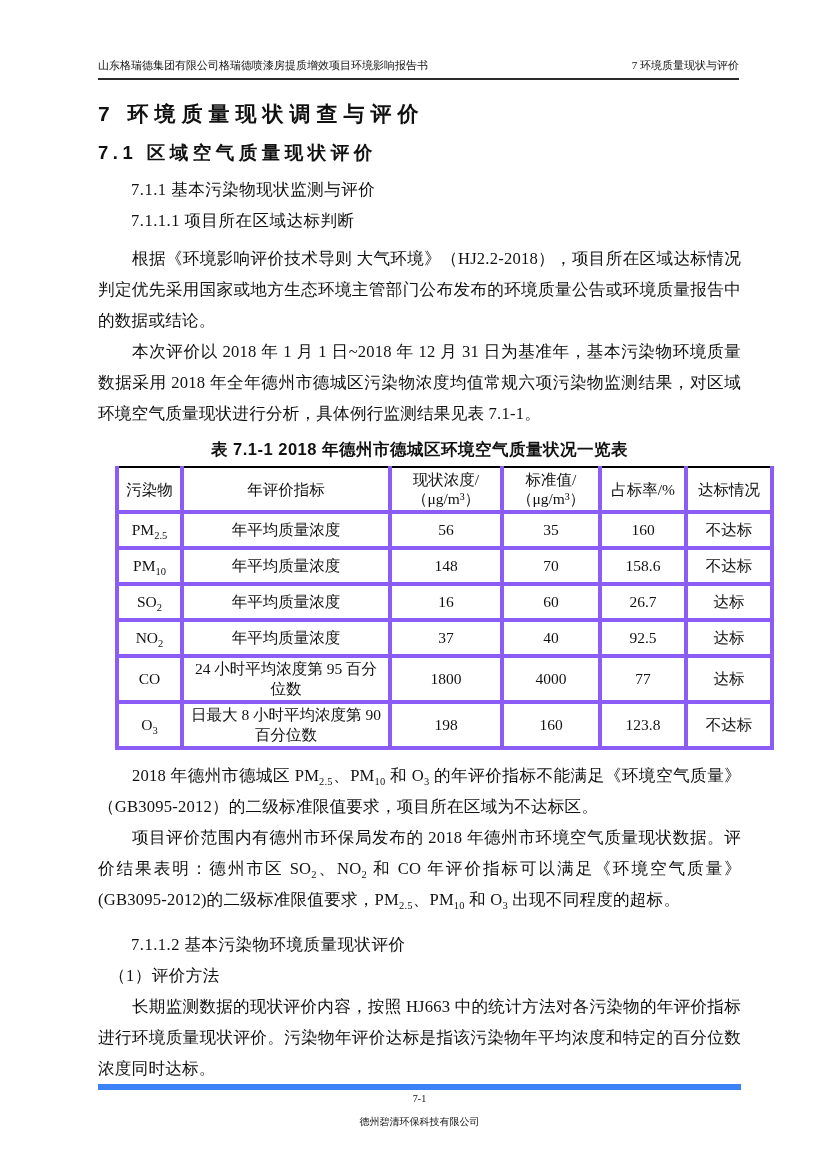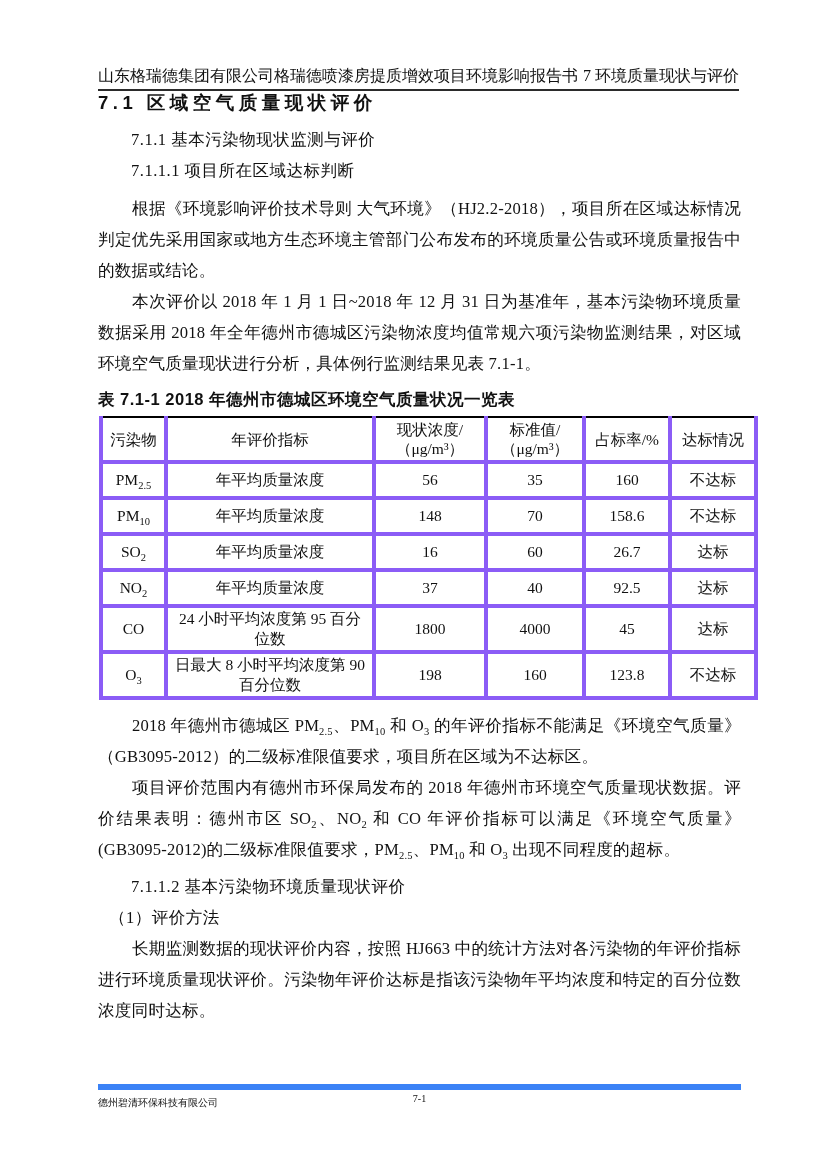--- a/index.html
+++ b/index.html
@@ -8,24 +8,23 @@
     width:827px;height:1169px;
     background:#ffffff;
     color:#111;
     font-family:"Liberation Serif","DejaVu Serif",serif;
     overflow:hidden;
   }
   
   .running-header{
     position:absolute;top:57px;left:98px;width:641px;
     display:flex;justify-content:space-between;align-items:flex-end;
-    font-size:16px;line-height:16px;
+    font-size:11px;line-height:16px;
     border-bottom:2px solid #2b2b2b;
     padding-bottom:5px;
-    margin-top:11px;
   }
   .running-header .hdr-right{white-space:nowrap;}
   
   .content{position:absolute;top:79px;left:98px;width:643px;}
   .h1{
     font-family:"Liberation Sans","DejaVu Sans",sans-serif;
     font-size:21px;font-weight:bold;letter-spacing:6px;
     line-height:31px;margin:19px 0 0 0;
   }
   .h2{
@@ -35,31 +34,31 @@
   }
   .h3{font-size:16.5px;line-height:31px;margin:6px 0 0 0;padding-left:33px;letter-spacing:0.5px;}
   .h4{font-size:16.5px;line-height:31px;margin:0;padding-left:33px;letter-spacing:0.5px;}
   .h5{font-size:16.5px;line-height:31px;margin:0;padding-left:11px;letter-spacing:0.5px;}
   p.body{
     font-size:16.6px;line-height:31px;margin:0;
     text-align:justify;text-indent:34px;letter-spacing:0.2px;
   }
   p.mt7{margin-top:7px;}
   p.mt13{margin-top:10px;}
-  .h4.mt6{margin-top:6px;}
+  .h4.mt6{margin-top:14px;}
   sub{font-size:10.5px;line-height:0;}
   
   .tbl-caption{
     font-family:"Liberation Sans","DejaVu Sans",sans-serif;
-    font-size:16.5px;font-weight:bold;text-align:left;
+    font-size:16.5px;font-weight:bold;text-align:center;
     line-height:24px;margin:8px 0 5px 0;letter-spacing:0.5px;
   }
   table.air{
     border-collapse:collapse;table-layout:fixed;
-    width:655px;margin-left:1px;
+    width:655px;margin-left:17px;
     font-size:15.5px;
   }
   table.air th,table.air td{
     border:4px solid #8b5cf6;
     text-align:center;vertical-align:middle;
     padding:1px 4px;
   }
   table.air thead th{
     border-top:2px solid #000;
     font-weight:normal;
@@ -71,34 +70,35 @@
   .footer{
     position:absolute;top:1084px;left:98px;width:643px;
     border-top:6px solid #3b82f6;
     font-size:10px;
   }
   .footer .page-num{
     position:absolute;left:0;right:0;top:3px;
     text-align:center;
   }
   .footer .company{
-    text-align:left;padding-top:5px;line-height:16px;
+    text-align:center;padding-top:24px;line-height:16px;
   }
 </style>
 </head>
 <body>
 
 <div class="page">
 
   <div class="running-header">
     <span class="hdr-left">山东格瑞德集团有限公司格瑞德喷漆房提质增效项目环境影响报告书</span>
     <span class="hdr-right">7 环境质量现状与评价</span>
   </div>
 
   <div class="content">
+    <div class="h1">7  环境质量现状调查与评价</div>
     <div class="h2">7.1  区域空气质量现状评价</div>
     <div class="h3">7.1.1 基本污染物现状监测与评价</div>
     <div class="h4">7.1.1.1 项目所在区域达标判断</div>
 
     <p class="body mt7">根据《环境影响评价技术导则 大气环境》（HJ2.2-2018），项目所在区域达标情况判定优先采用国家或地方生态环境主管部门公布发布的环境质量公告或环境质量报告中的数据或结论。</p>
     <p class="body">本次评价以 2018 年 1 月 1 日~2018 年 12 月 31 日为基准年，基本污染物环境质量数据采用 2018 年全年德州市德城区污染物浓度均值常规六项污染物监测结果，对区域环境空气质量现状进行分析，具体例行监测结果见表 7.1-1。</p>
 
     <div class="tbl-caption">表 7.1-1  2018 年德州市德城区环境空气质量状况一览表</div>
 
     <table class="air">
@@ -153,21 +153,21 @@
             <td>37</td>
             <td>40</td>
             <td>92.5</td>
             <td>达标</td>
           </tr>
           <tr>
             <td>CO</td>
             <td>24 小时平均浓度第 95 百分位数</td>
             <td>1800</td>
             <td>4000</td>
-            <td>45</td>
+            <td>77</td>
             <td>达标</td>
           </tr>
           <tr>
             <td>O<sub>3</sub></td>
             <td>日最大 8 小时平均浓度第 90 百分位数</td>
             <td>198</td>
             <td>160</td>
             <td>123.8</td>
             <td>不达标</td>
           </tr>

